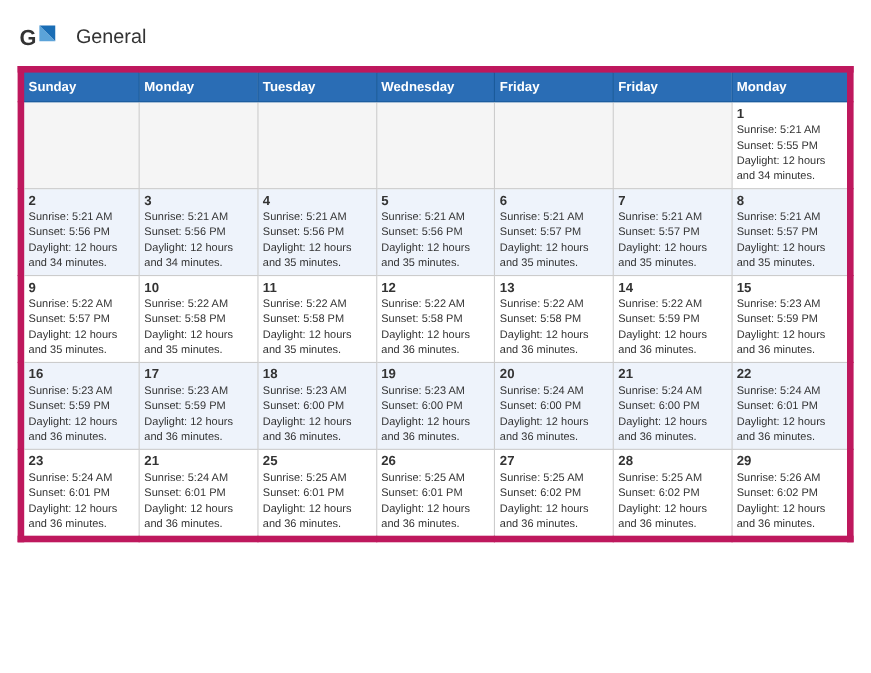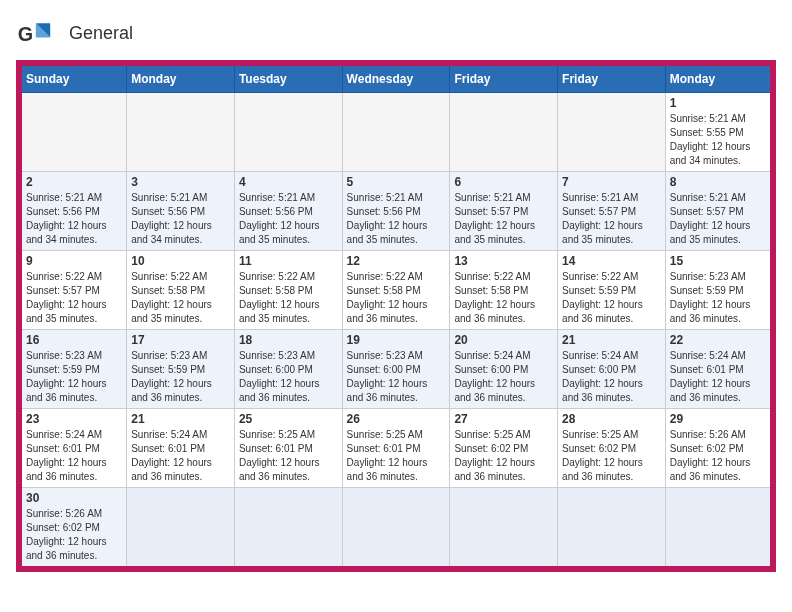--- a/index.html
+++ b/index.html
@@ -312,28 +312,14 @@
 Sunset: 6:02 PM
 Daylight: 12 hours and 36 minutes.</div>
         </td>
         <td>
           <span class="day-number">29</span>
           <div class="day-info" style="white-space: pre-line;">Sunrise: 5:26 AM
 Sunset: 6:02 PM
 Daylight: 12 hours and 36 minutes.</div>
         </td>
       </tr>
-      <tr>
-        <td class="row-shade">
-          <span class="day-number">30</span>
-          <div class="day-info" style="white-space: pre-line;">Sunrise: 5:26 AM
-Sunset: 6:02 PM
-Daylight: 12 hours and 36 minutes.</div>
-        </td>
-        <td class="empty row-shade"></td>
-        <td class="empty row-shade"></td>
-        <td class="empty row-shade"></td>
-        <td class="empty row-shade"></td>
-        <td class="empty row-shade"></td>
-        <td class="empty row-shade"></td>
-      </tr>
     </tbody>
 </table>
 
 </body></html>

